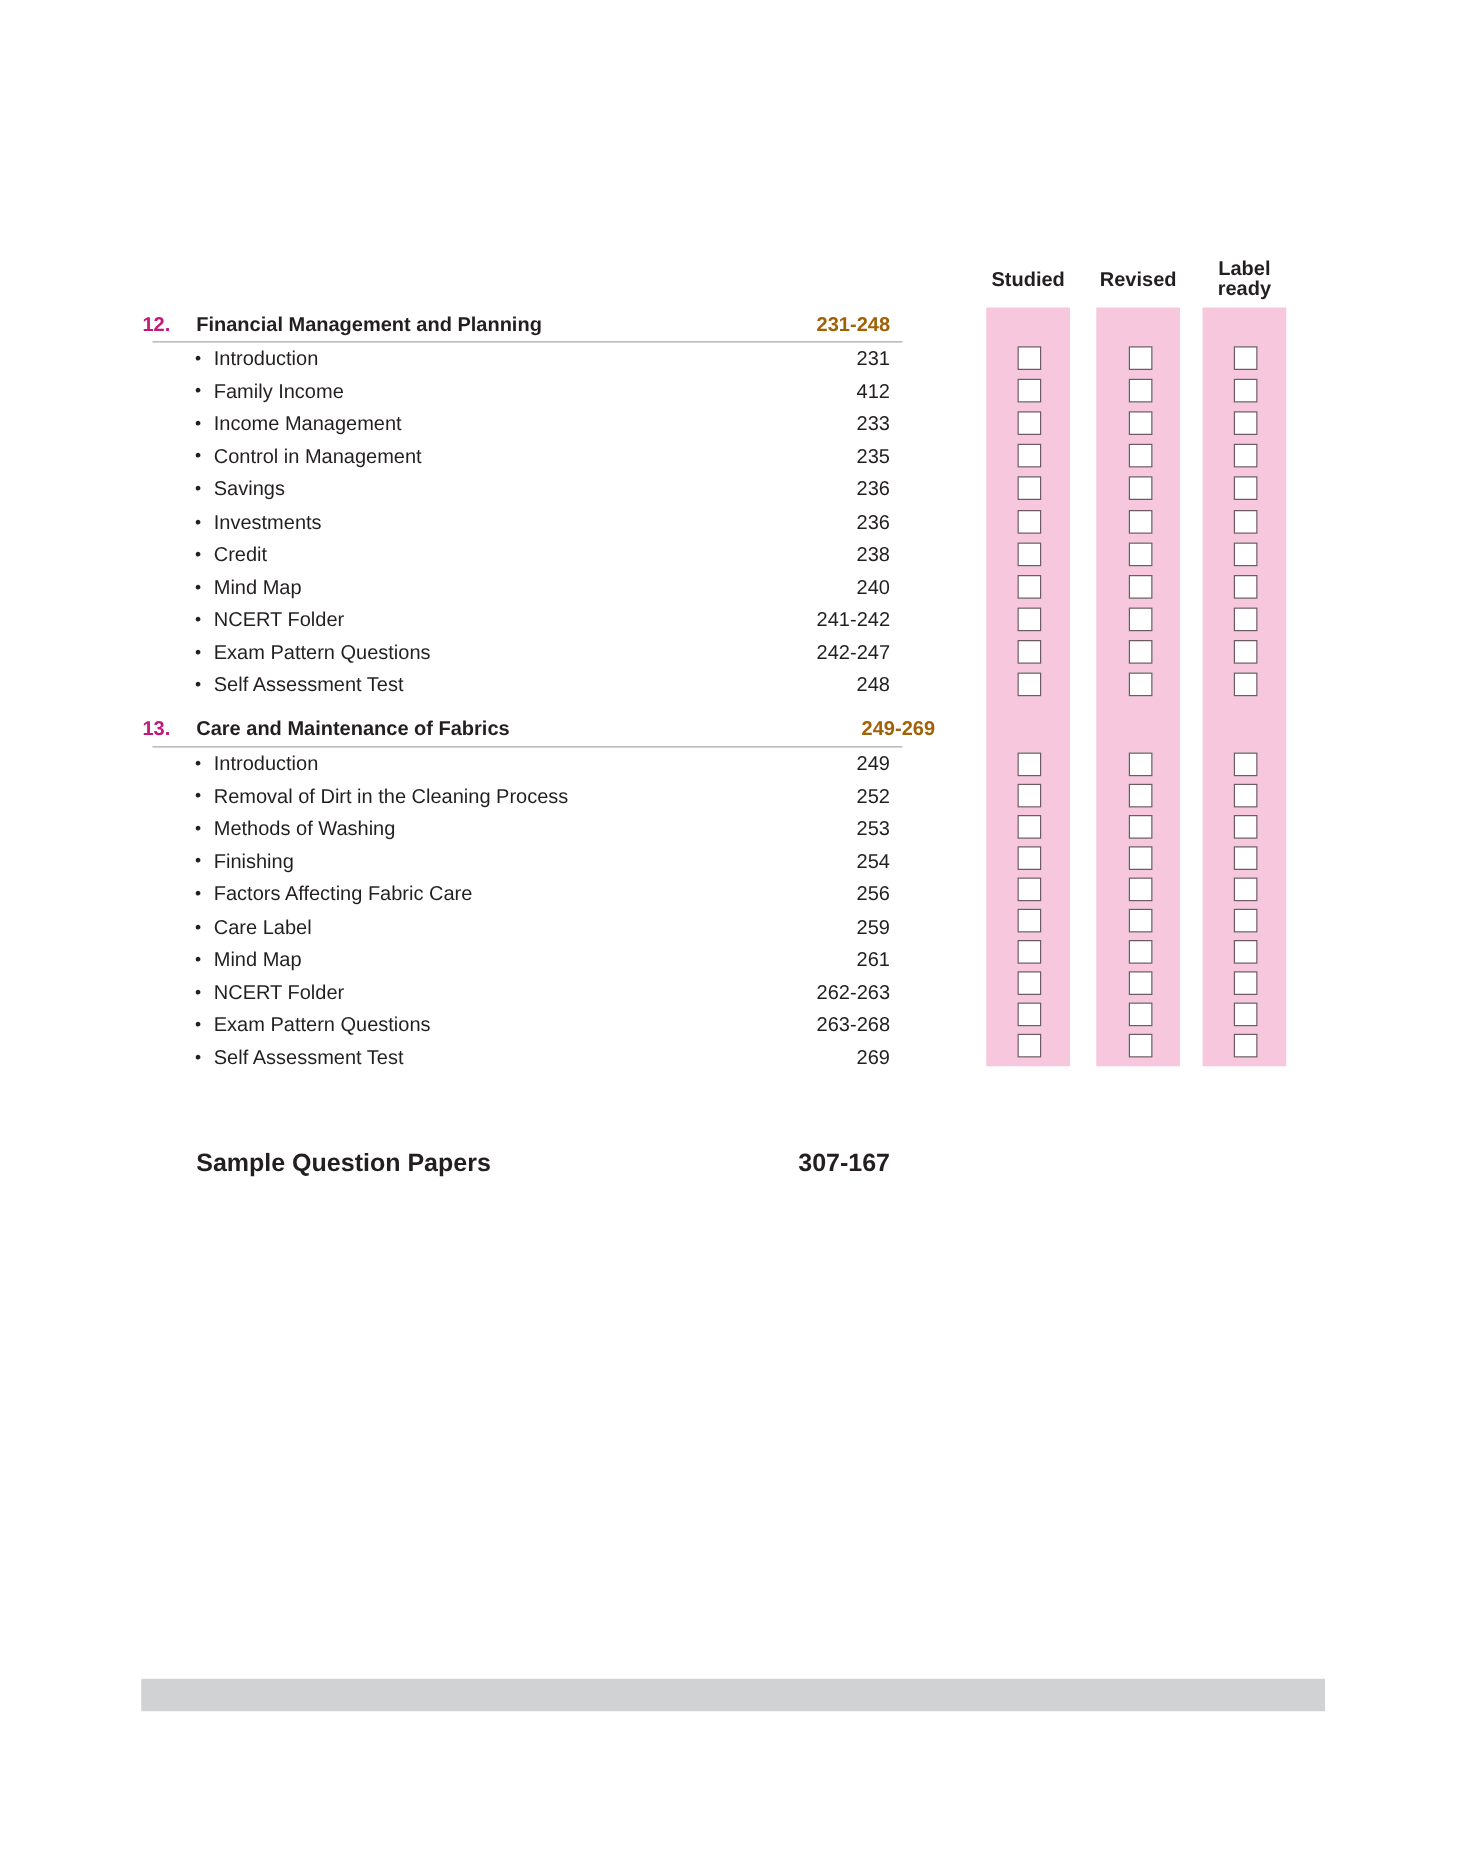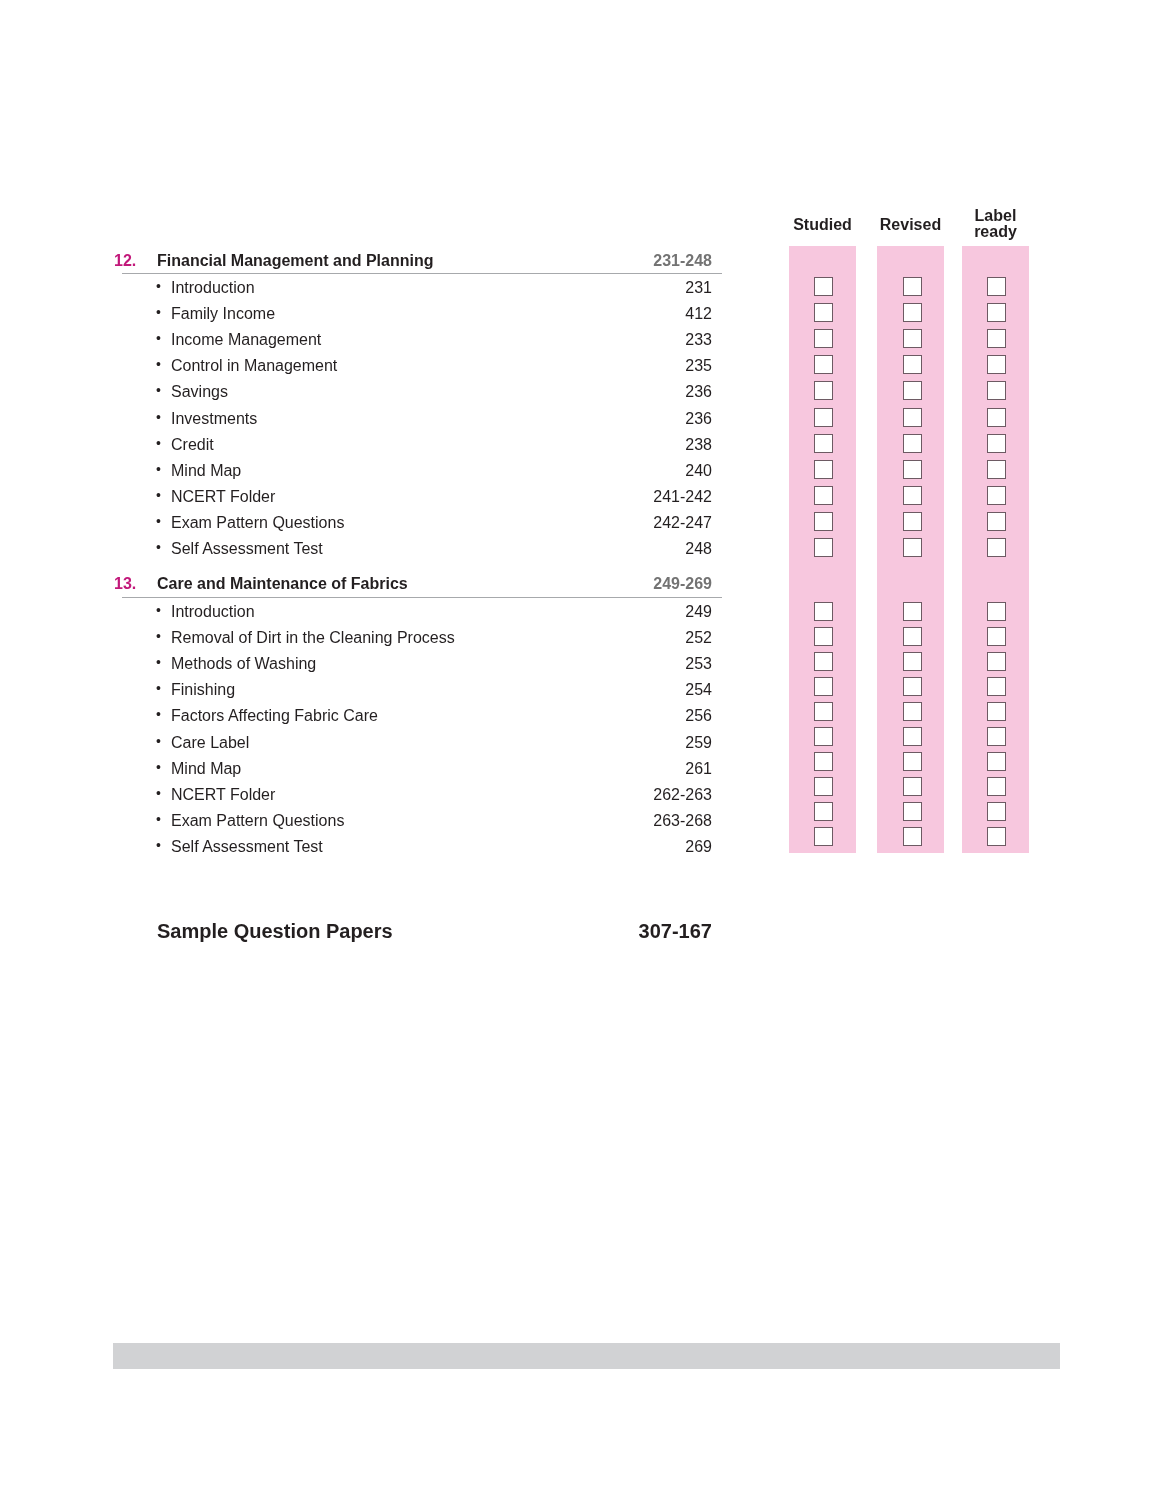--- a/index.html
+++ b/index.html
@@ -28,21 +28,21 @@
     position: absolute; left: 0; height: 26px;
   }
   .chapter .num {
     position: absolute; left: 114px; top: 0; font-weight: bold; font-size: 16px; color: #c2187a;
   }
   .chapter .title {
     position: absolute; left: 157px; top: 0; font-weight: bold; font-size: 16px; color: #231f20;
   }
   .chapter .pages {
     position: absolute; right: 0; top: 0; width: 200px; text-align: right;
-    font-weight: bold; font-size: 16px; color: #737373;
+    font-weight: bold; font-size: 16px; color: #a16207;
   }
   .chapter-wrap { position: absolute; left: 0; width: 712px; }
   .rule { position: absolute; left: 122px; width: 600px; height: 1px; background: #a7a9ac; }
 
   .item { position: absolute; left: 0; width: 712px; height: 22px; font-size: 16px; color: #231f20; }
   .item .bullet { position: absolute; left: 156px; top: -1px; font-size: 14px; }
   .item .label { position: absolute; left: 171px; top: 0; }
   .item .page { position: absolute; right: 0; top: 0; width: 120px; text-align: right; }
 
   .extra { position: absolute; left: 0; width: 712px; height: 28px; font-size: 20px; font-weight: bold; color: #231f20; }
@@ -128,21 +128,21 @@
         <span class="page">242-247</span>
       </div>
       <div class="item" style="top: 540px;">
         <span class="bullet">•</span>
         <span class="label">Self Assessment Test</span>
         <span class="page">248</span>
       </div>
     </div>
 
   <div class="chapter-wrap" style="top:575px;">
-    <div class="chapter" style="top:0; width:712px;">
+    <div class="chapter" style="top:0; width:712px;padding-left:36px;">
       <span class="num">13.</span>
       <span class="title">Care and Maintenance of Fabrics</span>
       <span class="pages">249-269</span>
     </div>
   </div>
   <div class="rule" style="top:597px;"></div>
 
   <div id="ch13-items">
       <div class="item" style="top: 603px;">
         <span class="bullet">•</span>

